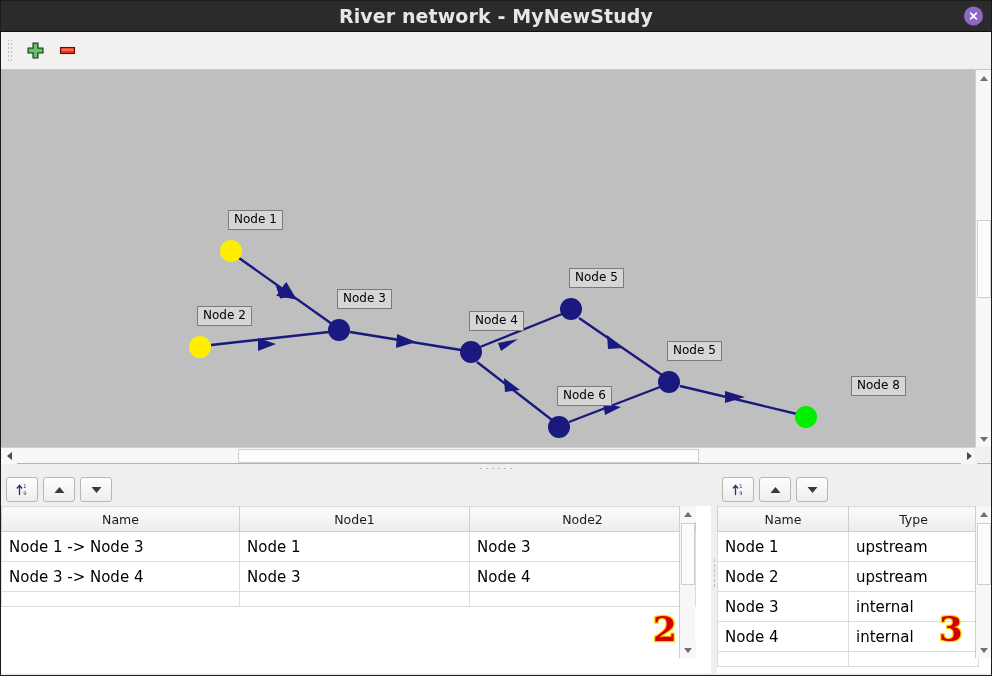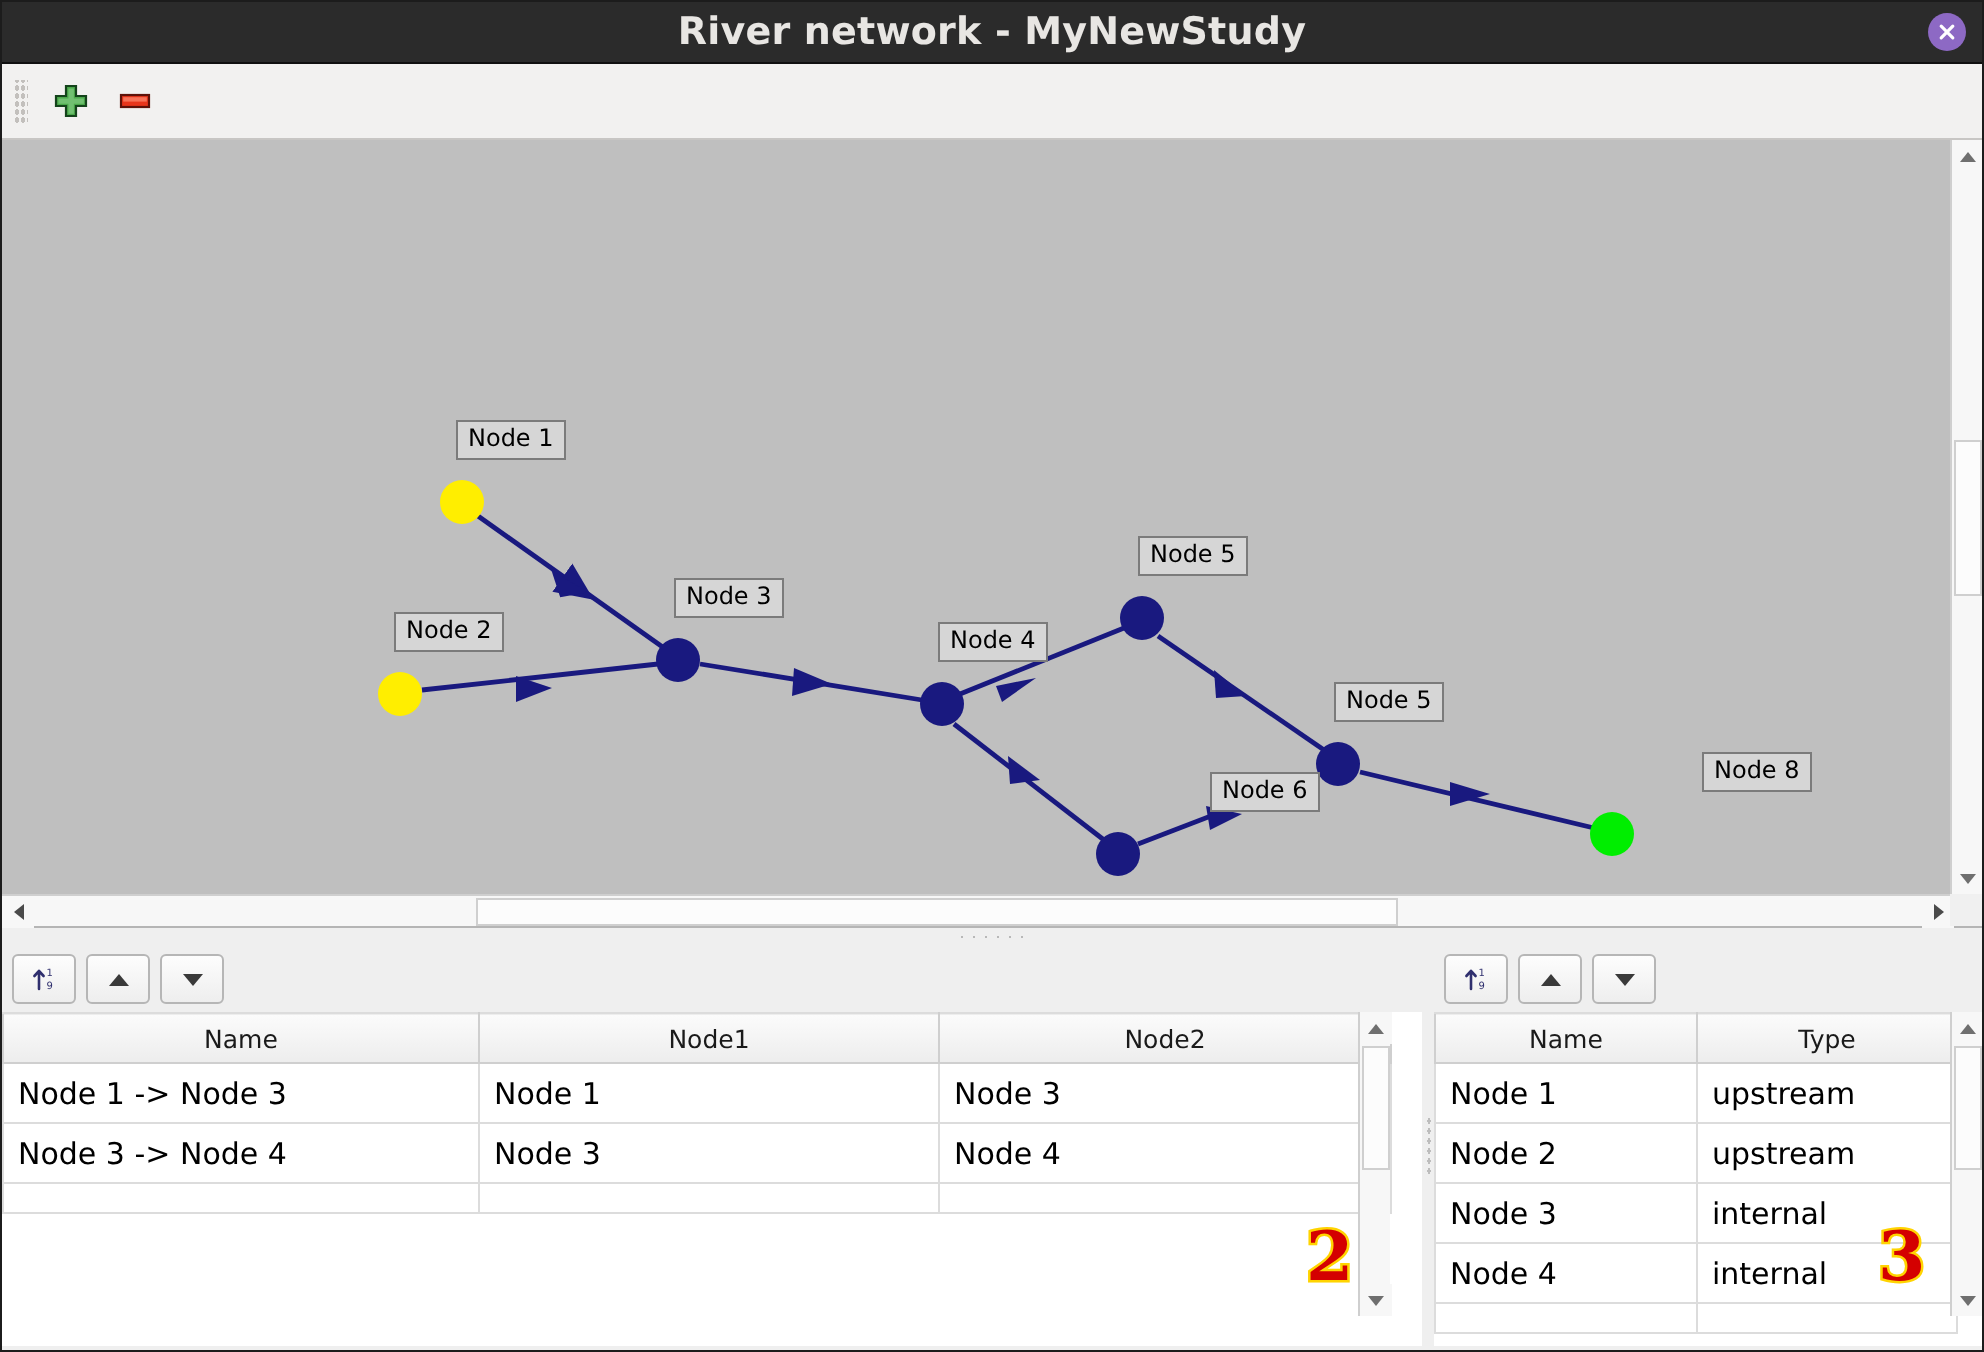--- a/index.html
+++ b/index.html
@@ -342,21 +342,21 @@
           <circle cx="668" cy="312" r="11" fill="#19197F"></circle>
           <circle cx="805" cy="347" r="11" fill="#00EE00"></circle>
         </g>
       </svg>
 
       <div class="node-label" style="left:227px; top:140px;">Node 1</div>
       <div class="node-label" style="left:196px; top:236px;">Node 2</div>
       <div class="node-label" style="left:336px; top:219px;">Node 3</div>
       <div class="node-label" style="left:468px; top:241px;">Node 4</div>
       <div class="node-label" style="left:568px; top:198px;">Node 5</div>
-      <div class="node-label" style="left:556px; top:316px;margin-left:48px;">Node 6</div>
+      <div class="node-label" style="left:556px; top:316px;">Node 6</div>
       <div class="node-label" style="left:666px; top:271px;">Node 5</div>
       <div class="node-label" style="left:850px; top:306px;">Node 8</div>
 
     </div>
 
     <div class="sb-v">
       <div class="sb-arrow" style="top:0;left:0;">
           <div class="tri tri-up"></div>
         </div>
       <div class="sb-thumb" style="left:1px; top:150px; width:14px; height:78px;"></div>

